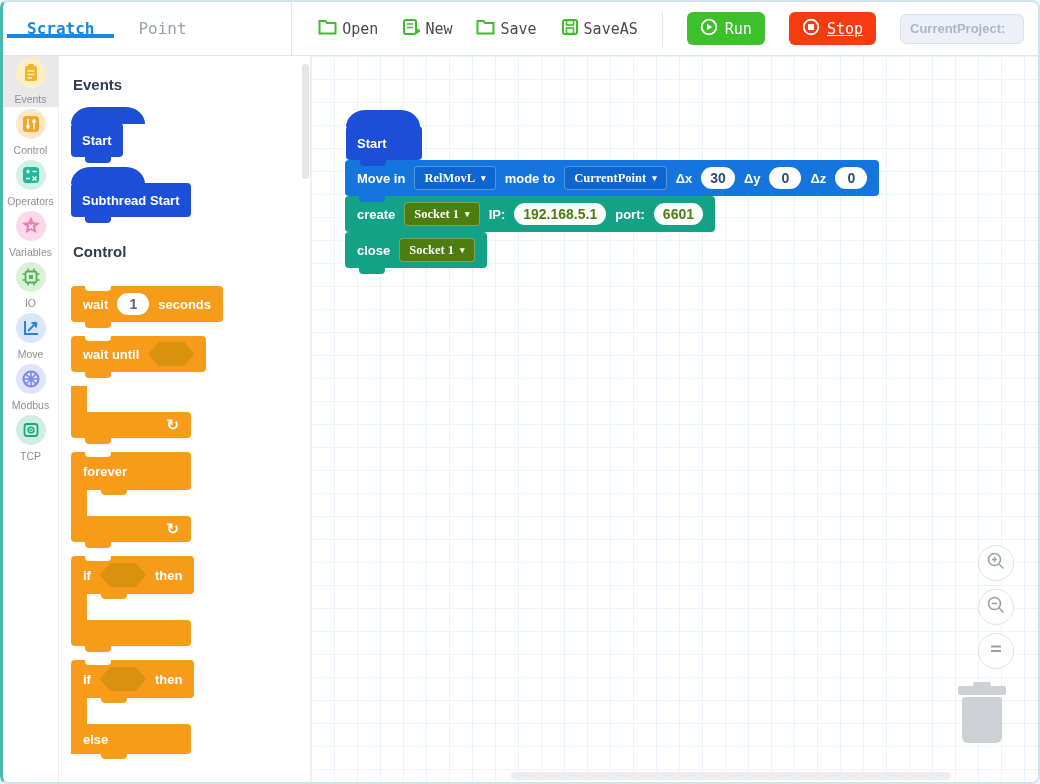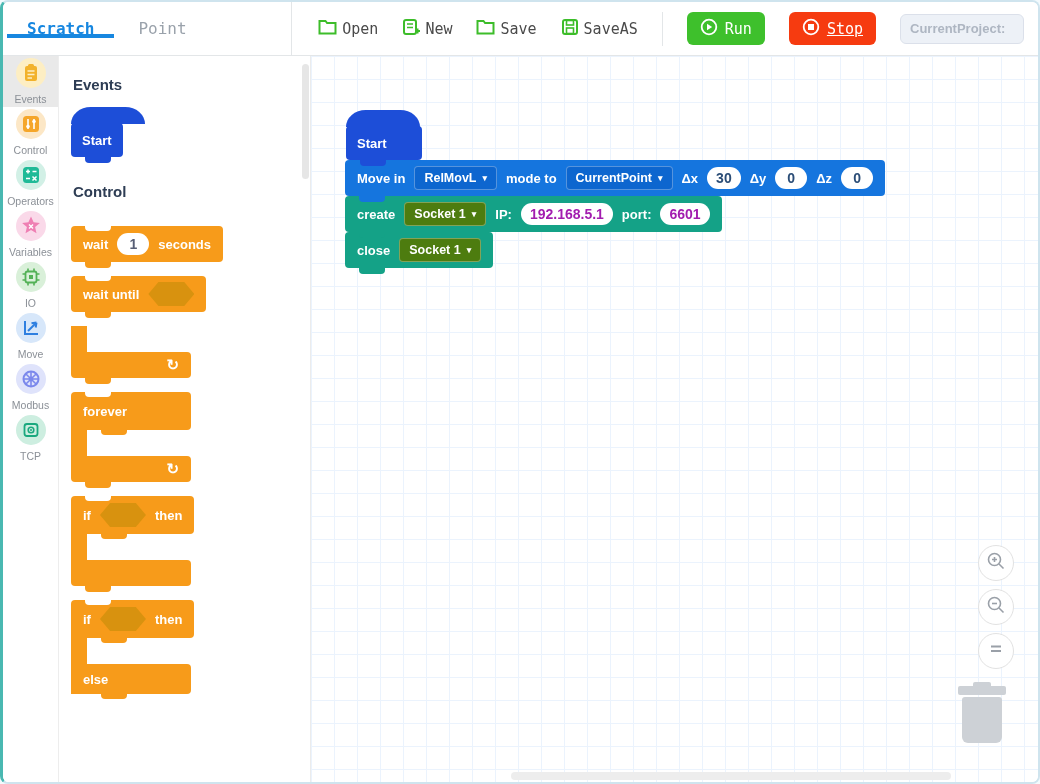--- a/index.html
+++ b/index.html
@@ -40,25 +40,25 @@
   .hat{border-radius:4px;height:34px;display:flex;align-items:center;padding:0 11px;}
   .hat::before{content:"";position:absolute;top:-16px;left:0;width:74px;height:17px;background:inherit;
                border-radius:37px 37px 0 0 / 32px 32px 0 0;}
   .hat::after,.stack::after,.c-foot::after{content:"";position:absolute;bottom:-6px;left:14px;width:26px;height:6px;
                background:inherit;border-radius:0 0 4px 4px;}
   .stack{border-radius:4px;height:36px;display:flex;align-items:center;gap:9px;padding:0 12px;}
   .palette .stack::before{content:"";position:absolute;top:0;left:14px;width:26px;height:5px;background:#fff;
                border-radius:0 0 4px 4px;}
   .oval{background:#fff;height:22px;min-width:32px;border-radius:12px;display:flex;align-items:center;
         justify-content:center;padding:0 9px;font-size:14px;font-weight:bold;color:#575e75;cursor:text;}
-  .blue .oval{color:#2b4d77;} .teal .oval{color:#a21caf;}
+  .blue .oval{color:#2b4d77;} .teal .oval{color:#4d7c0f;}
   .hex{width:46px;height:24px;background:#d8920f;
        clip-path:polygon(22% 0,78% 0,100% 50%,78% 100%,22% 100%,0 50%);}
   .dd{height:24px;border-radius:4px;display:flex;align-items:center;gap:6px;padding:0 9px;font-size:12.5px;
-      font-weight:bold;color:#fff;border:1px solid rgba(255,255,255,.3);cursor:pointer;white-space:nowrap;}
+      font-weight:bold;color:#fff;border:1px solid rgba(255,255,255,.3);cursor:pointer;white-space:nowrap;font-family:Liberation Serif, serif;}
   .blue .dd{background:#0d66cf;} .teal .dd{background:#4d7c0f;}
   .caret{font-size:9px;line-height:1;}
   
   .cblock{width:max-content;position:relative;}
   .c-head{position:relative;border-radius:4px 4px 4px 0;height:38px;display:flex;align-items:center;gap:9px;
           padding:0 12px;min-width:120px;}
   .palette .c-head::before{content:"";position:absolute;top:0;left:14px;width:26px;height:5px;background:#fff;
           border-radius:0 0 4px 4px;}
   .c-head::after,.c-mid::after{content:"";position:absolute;bottom:-5px;left:30px;width:26px;height:5px;
           background:inherit;border-radius:0 0 4px 4px;}
@@ -247,20 +247,23 @@
         <span class="rail-label">TCP</span>
       </div>
     </div>
 
     <div class="palette">
       <div class="section-title">Events</div>
 
       <div class="block hat yellow mt30">
         <span>Start</span>
       </div>
+      <div class="block hat yellow mt26">
+        <span>Subthread Start</span>
+      </div>
 
       <div class="section-title mt26">Control</div>
 
       <div class="block stack orange mt26">
         <span>wait</span>
         <span class="oval">1</span>
         <span>seconds</span>
       </div>
 
       <div class="block stack orange mt14">

